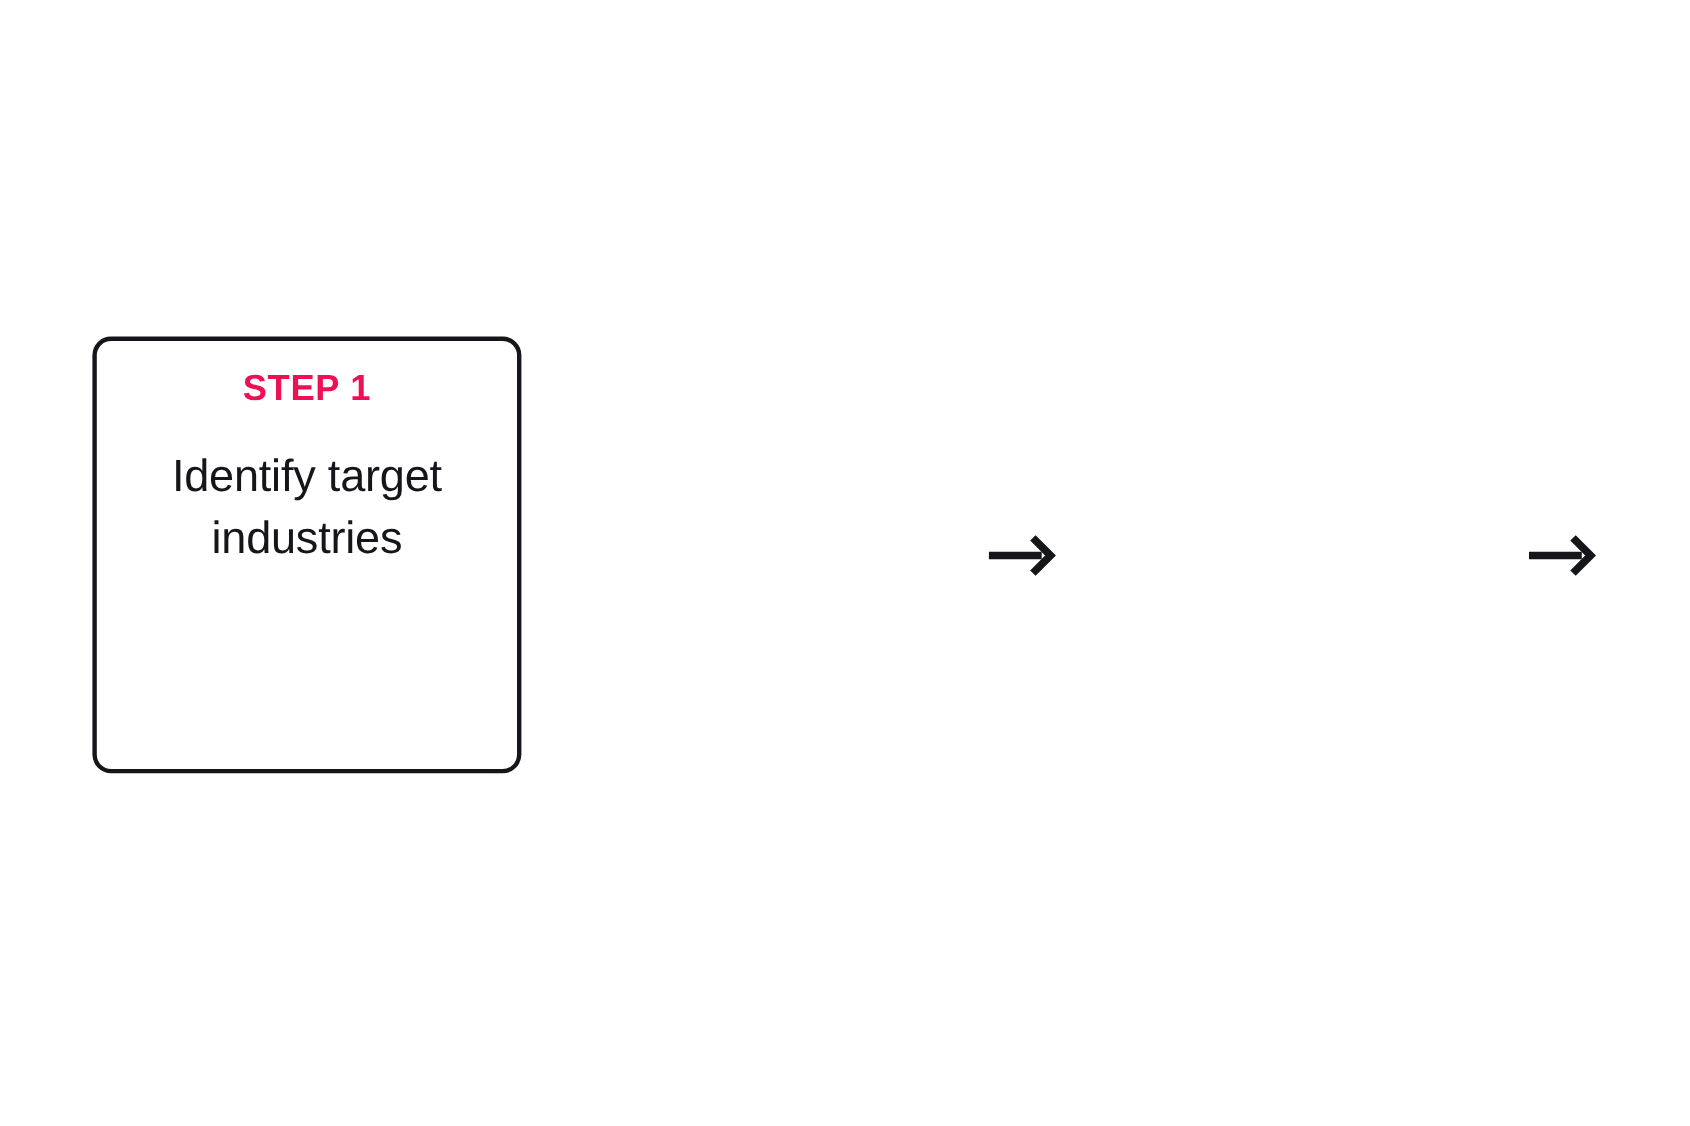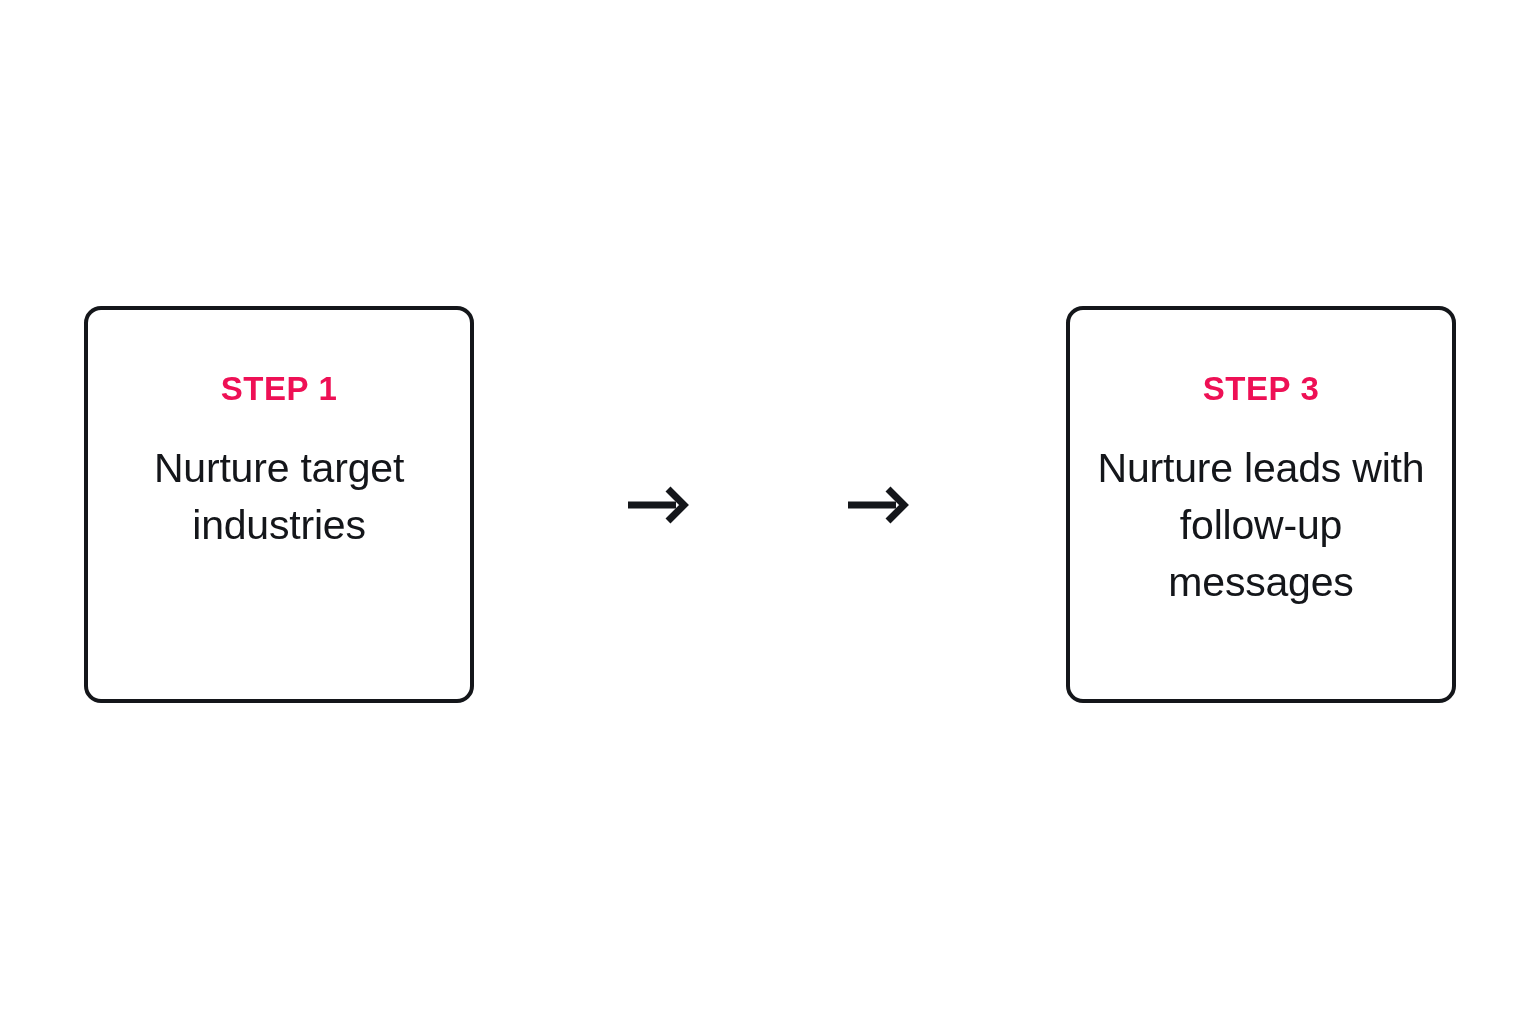--- a/index.html
+++ b/index.html
@@ -36,21 +36,21 @@
   .step-box {
     box-sizing: border-box;
     width: 390px;
     height: 397px;
     border: 4px solid #14161a;
     border-radius: 17px;
     background: #ffffff;
     display: flex;
     flex-direction: column;
     align-items: center;
-    padding-top: 62px;
+    padding-top: 26px;
   }
 
   .step-label {
     font-family: "Liberation Sans", sans-serif;
     font-size: 33px;
     font-weight: 700;
     letter-spacing: 0.6px;
     color: #ee1055;
     line-height: 1;
     text-align: center;
@@ -85,21 +85,21 @@
 </style>
 </head>
 <body>
 
 <div id="flow-canvas">
 
   <div class="step-row">
 
     <div class="step-box">
       <div class="step-label">STEP 1</div>
-      <div class="step-text">Nurture target industries</div>
+      <div class="step-text">Identify target industries</div>
     </div>
 
     <div class="arrow-connector">
       <span>
         <svg width="68" height="44" viewBox="0 0 68 44" aria-hidden="true">
           <path d="M2 22 H50" stroke="#14161a" stroke-width="7" stroke-linecap="butt" fill="none"></path>
           <path d="M42 6 L58 22 L42 38" stroke="#14161a" stroke-width="7" stroke-linecap="butt" stroke-linejoin="miter" fill="none"></path>
         </svg>
       </span>
     </div>
@@ -107,19 +107,15 @@
 
     <div class="arrow-connector">
       <span>
         <svg width="68" height="44" viewBox="0 0 68 44" aria-hidden="true">
           <path d="M2 22 H50" stroke="#14161a" stroke-width="7" stroke-linecap="butt" fill="none"></path>
           <path d="M42 6 L58 22 L42 38" stroke="#14161a" stroke-width="7" stroke-linecap="butt" stroke-linejoin="miter" fill="none"></path>
         </svg>
       </span>
     </div>
 
-    <div class="step-box">
-      <div class="step-label">STEP 3</div>
-      <div class="step-text">Nurture leads with follow-up messages</div>
-    </div>
 
   </div>
 </div>
 
 </body></html>

